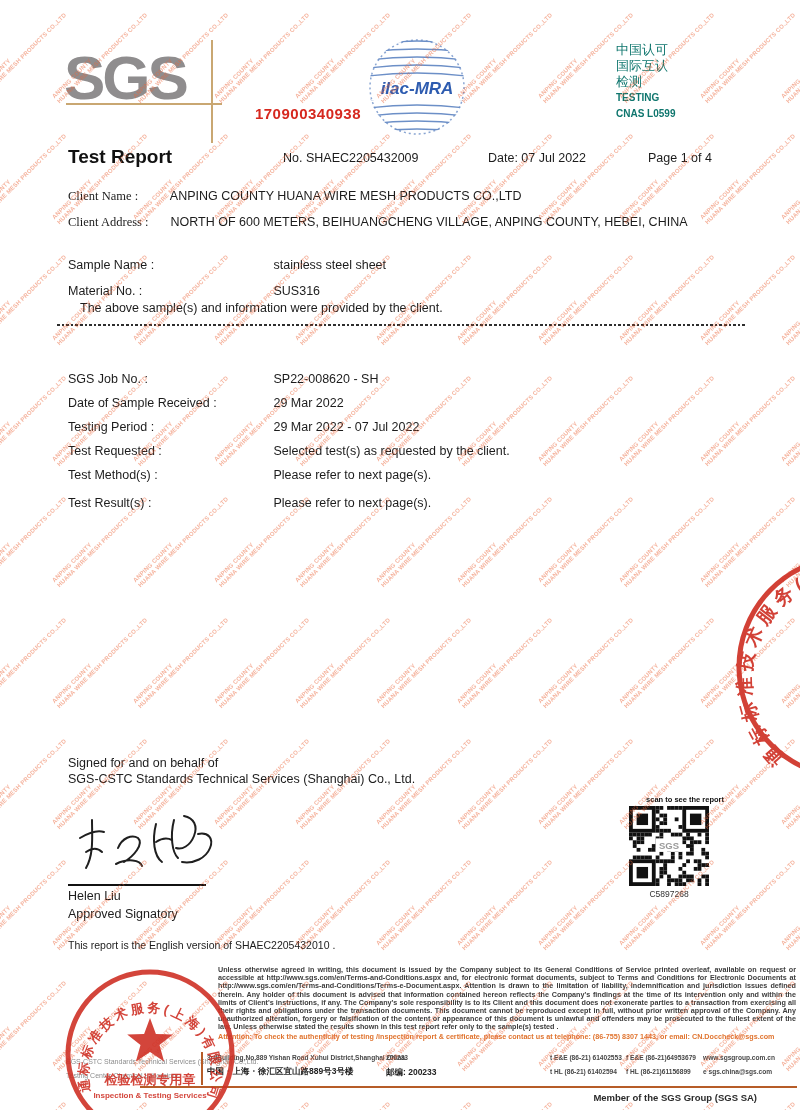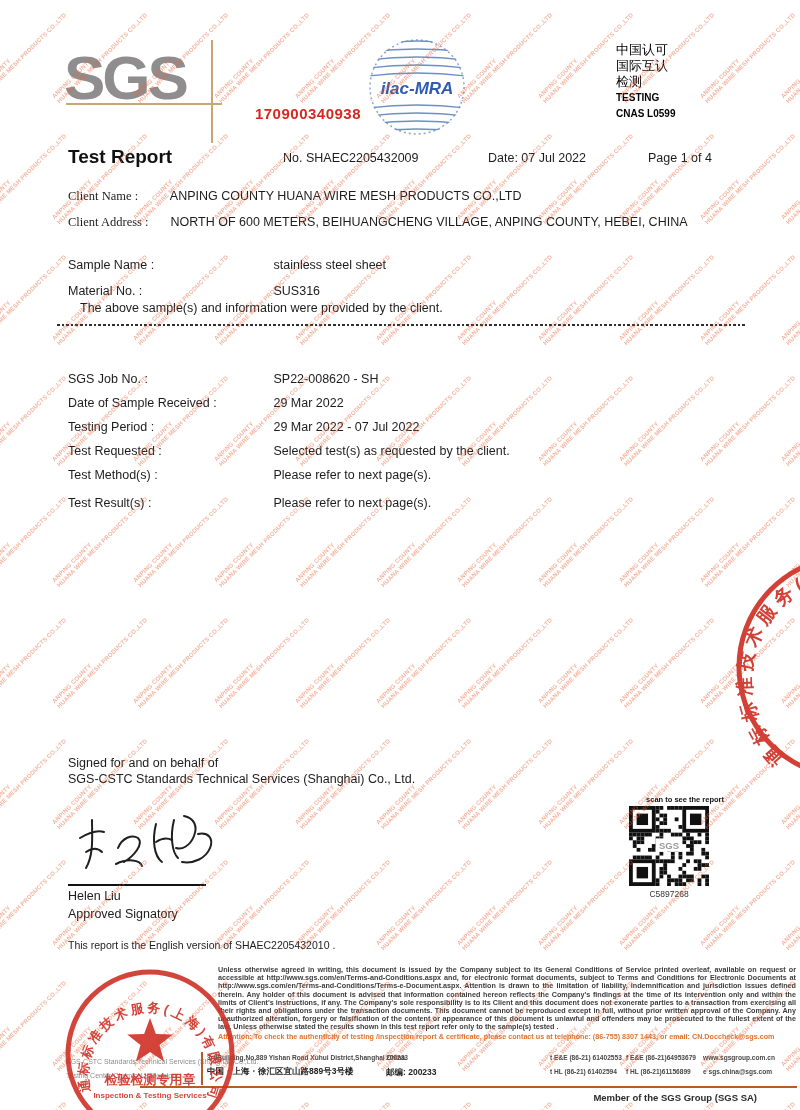--- a/index.html
+++ b/index.html
@@ -8,21 +8,21 @@
   .abs{position:absolute;}
   
   #wm-layer{position:absolute;inset:0;z-index:4;pointer-events:none;}
   .wm{position:absolute;transform:rotate(-45deg);transform-origin:0 0;
       color:rgba(236,101,58,0.5);font-size:6px;font-weight:700;line-height:6.6px;
       white-space:nowrap;letter-spacing:.2px;}
   
   .sgs-logo{font-size:62px;font-weight:900;letter-spacing:-3px;color:#8f8d8e;line-height:56px;}
   .tan{background:#c9a772;}
   .cma-num{width:112px;text-align:center;color:#d6281f;font-weight:700;font-size:15px;letter-spacing:.5px;}
-  .accred div{font-size:13px;line-height:16px;color:#000000;padding-left:24px;}
+  .accred div{font-size:13px;line-height:16px;color:#0f766e;padding-left:24px;}
   .accred .en{font-weight:700;font-size:10px;}
   
   .title{font-size:19px;font-weight:700;color:#111;}
   .meta{font-size:12.5px;color:#1c1c1c;}
   .row{position:absolute;left:68px;font-size:12.5px;white-space:nowrap;color:#1c1c1c;}
   .row .lbl{display:inline-block;width:202px;}
   .client-row .lbl{width:99px;font-family:Liberation Serif, serif;}
   .dashes{height:1.6px;background:repeating-linear-gradient(90deg,#2e2e2e 0 2.6px,transparent 2.6px 4.6px);}
   .note{font-size:12.5px;}
   

